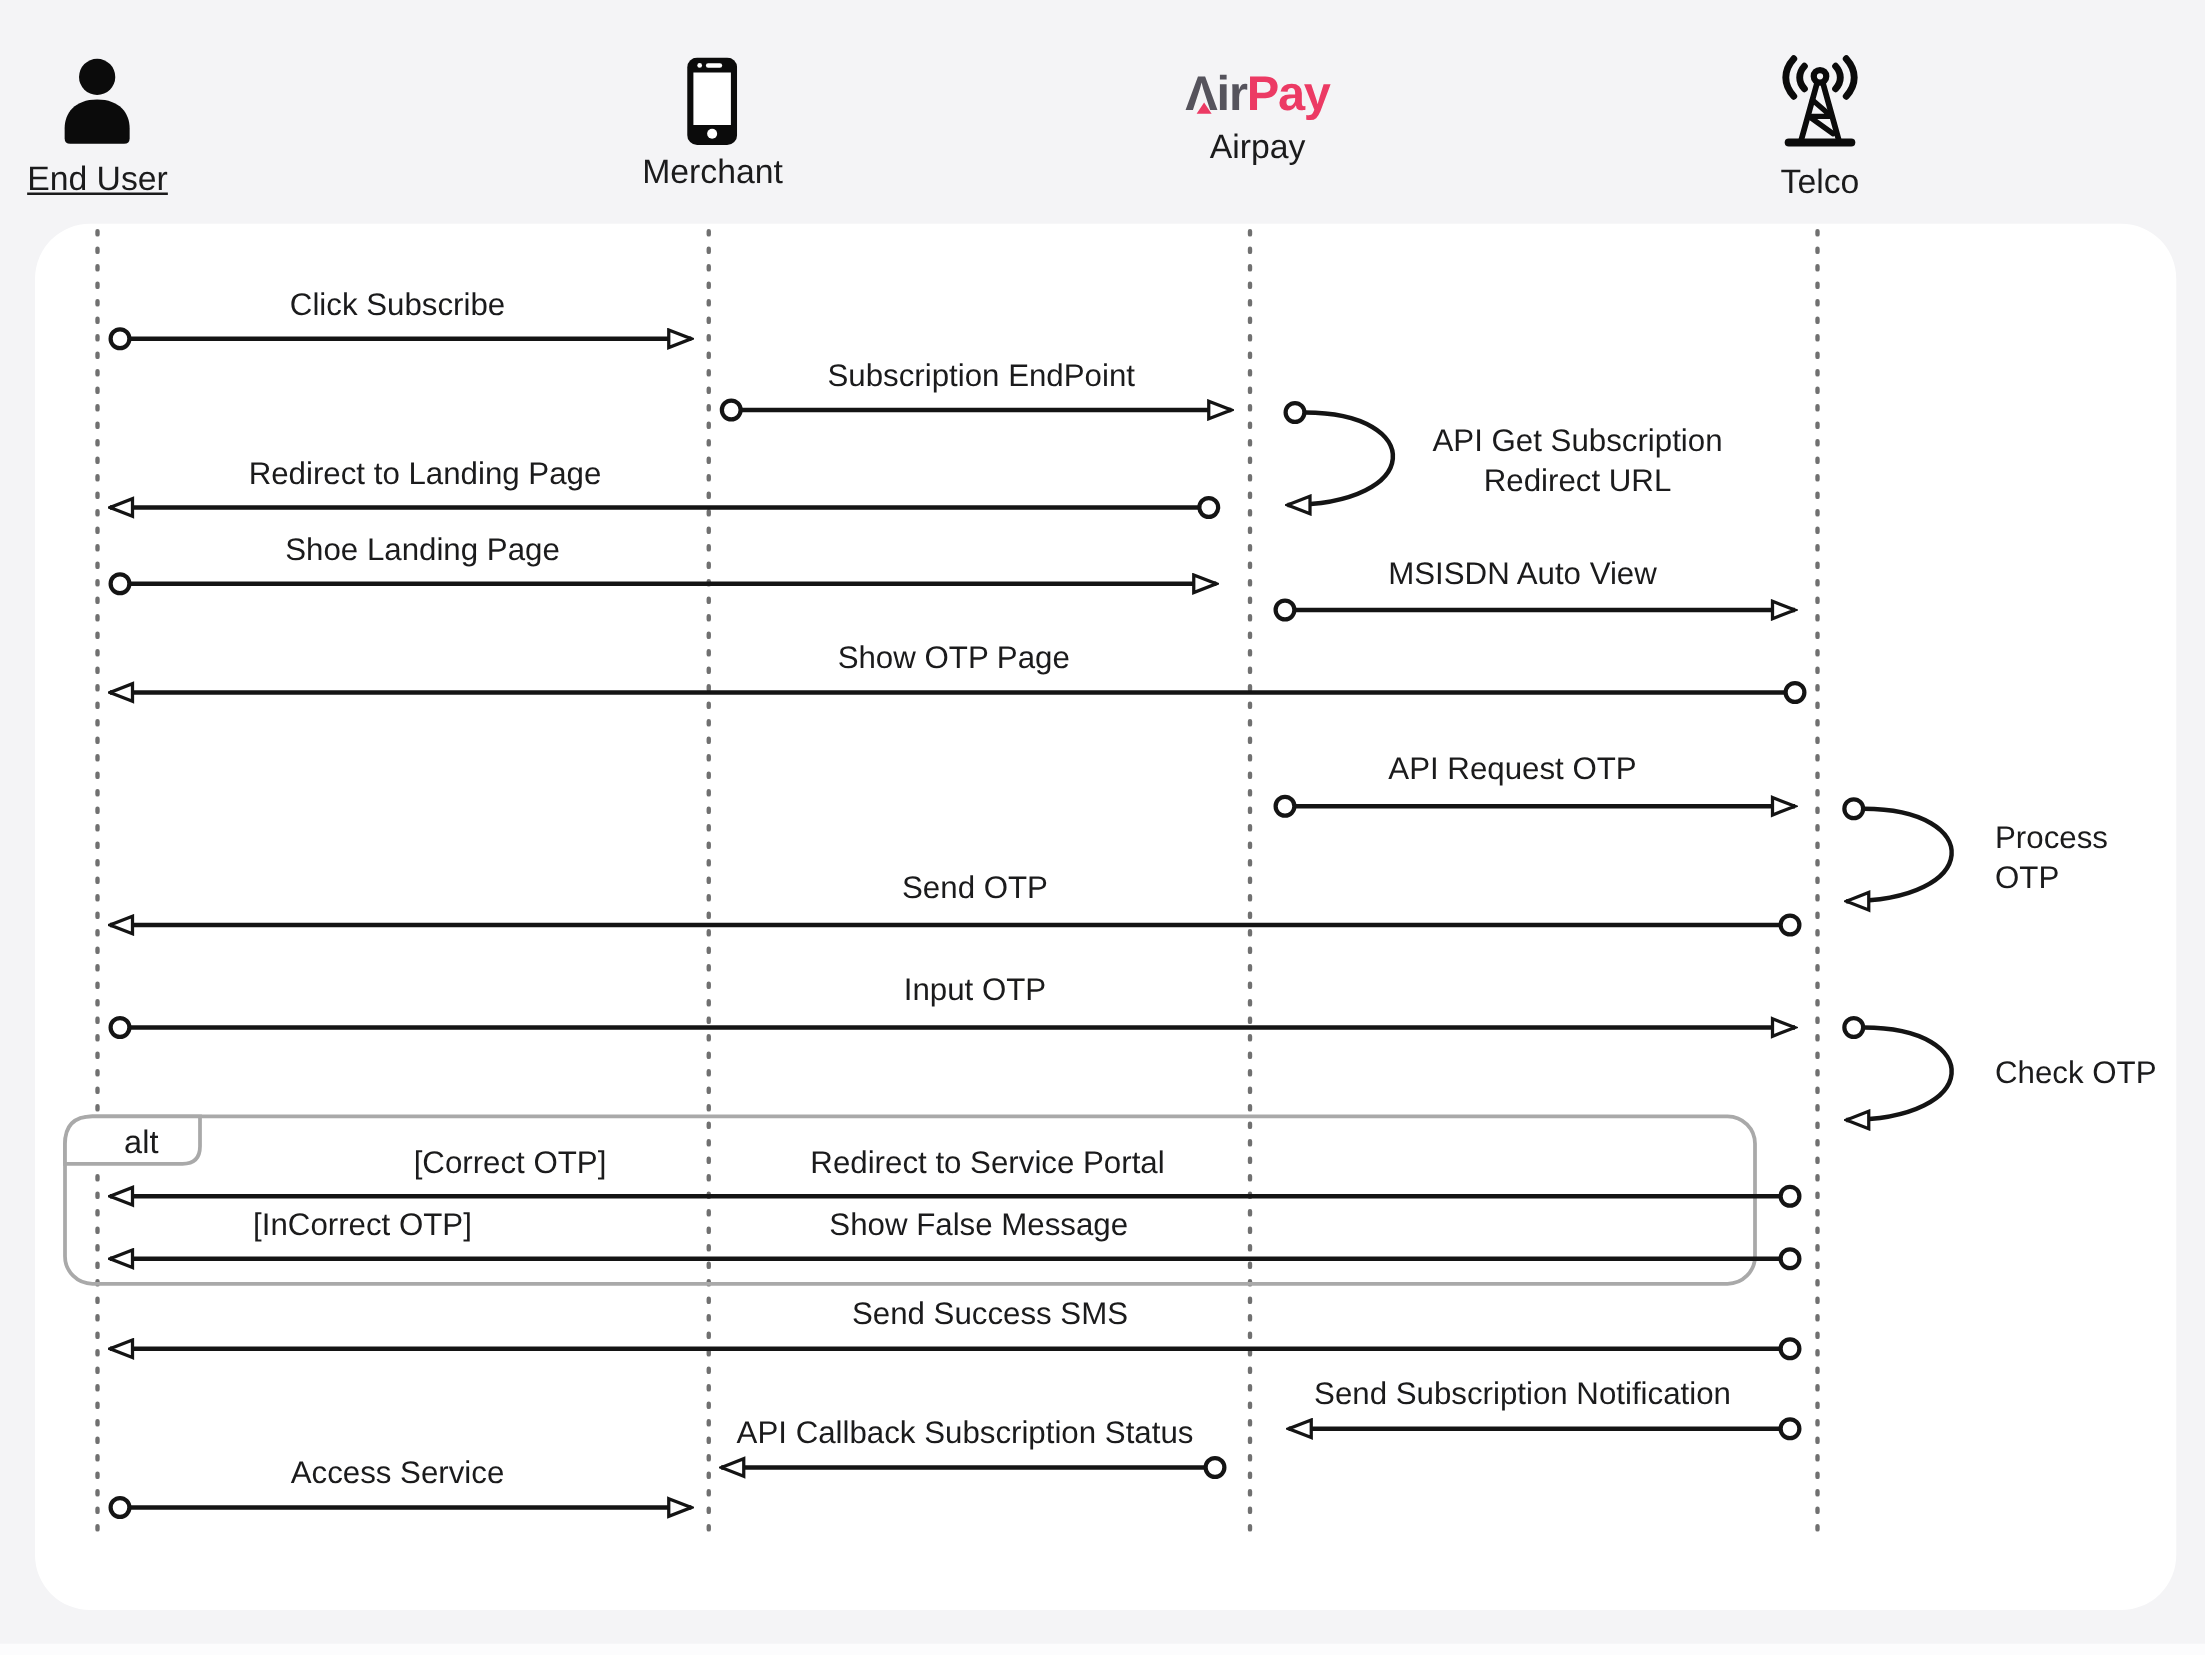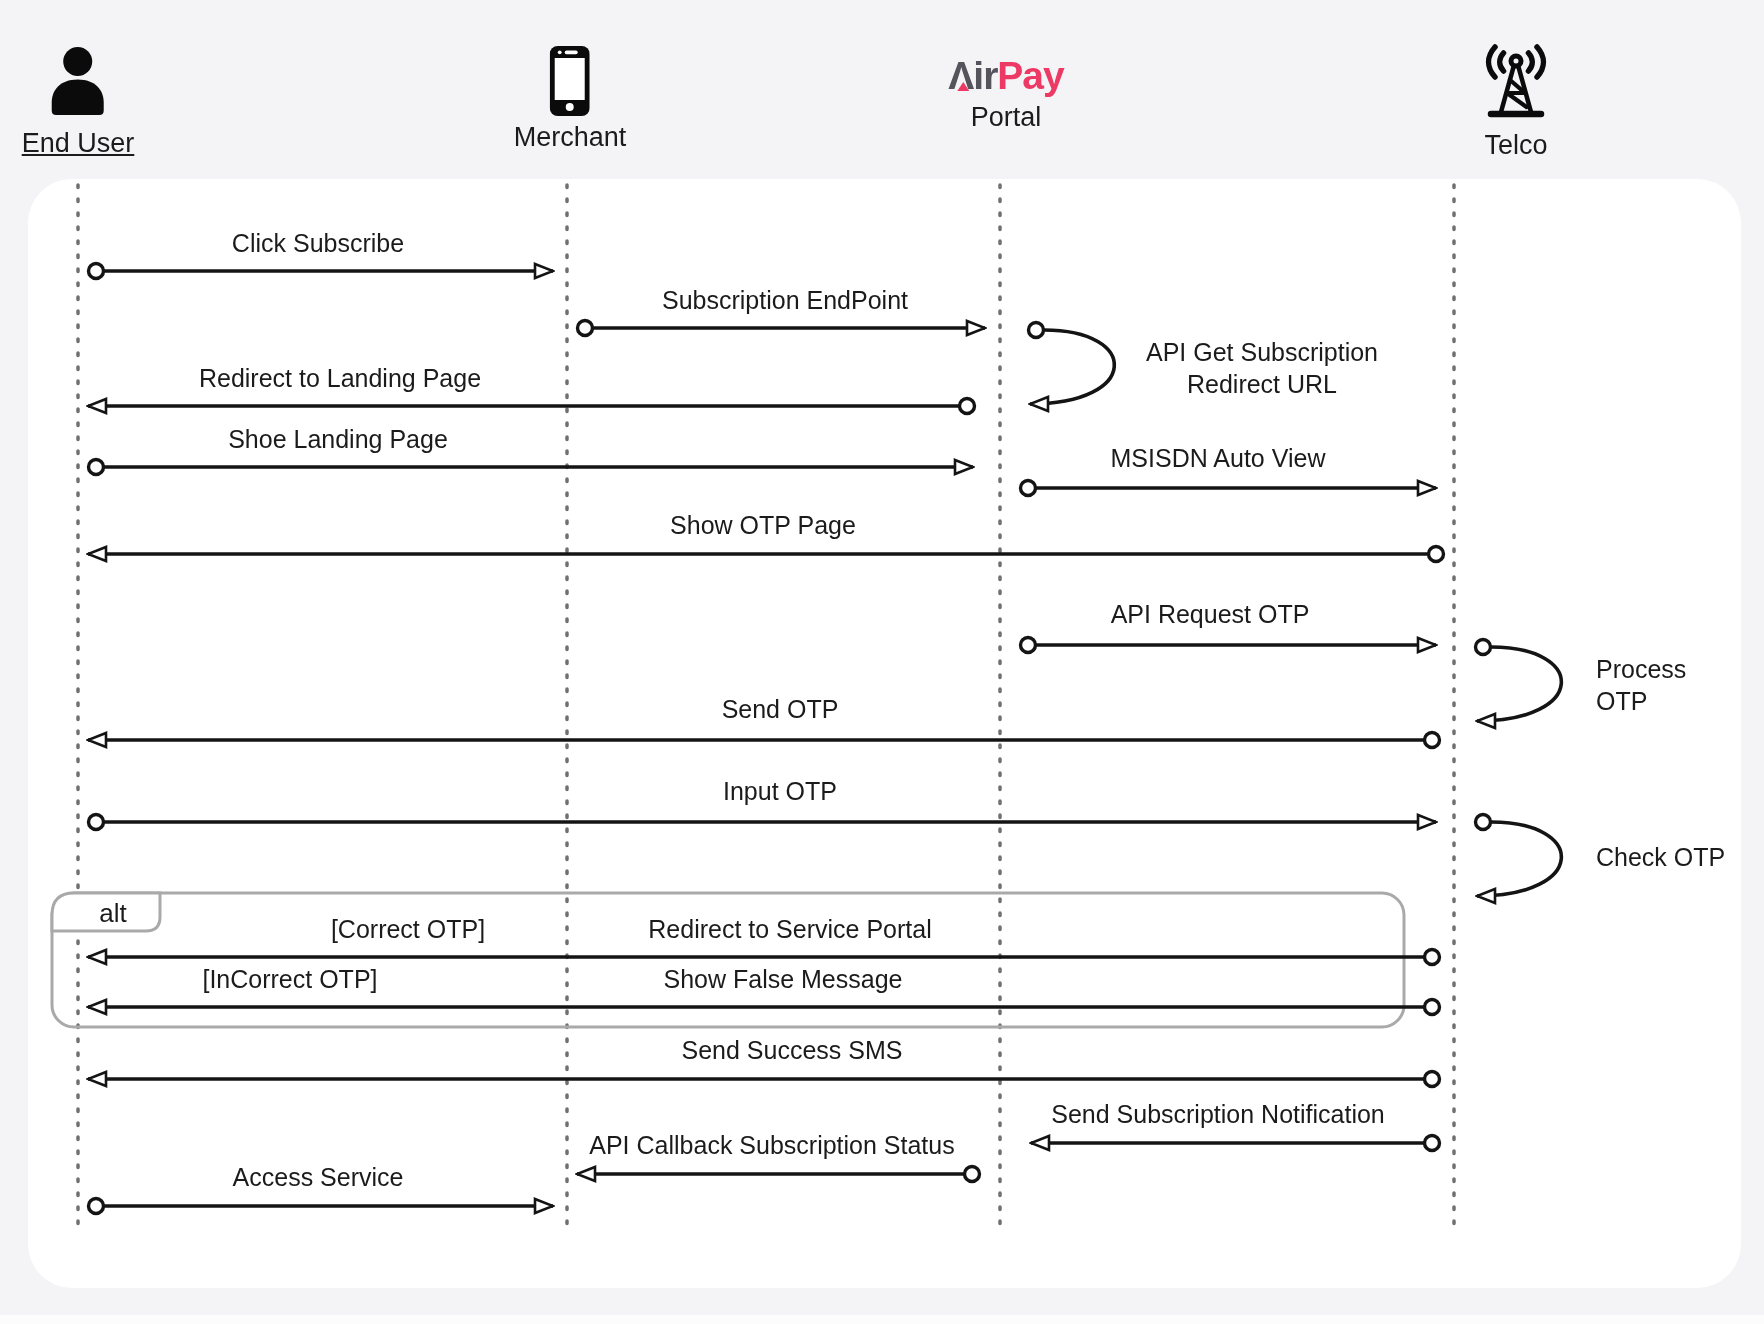--- a/index.html
+++ b/index.html
@@ -82,24 +82,24 @@
       <circle cx="20" cy="61" r="4" fill="#ffffff"></circle>
     </svg>
     <div class="actor-label">Merchant</div>
   </div>
 
   <div class="actor" style="left:1006px;top:56px;">
     <div class="logo">
       <span class="air">Λir</span><span class="pay">Pay</span>
       <span class="logo-tri"></span>
     </div>
-    <div class="actor-label">Portal</div>
-  </div>
-
-  <div class="actor" style="left:1516px;top:44px;">
+    <div class="actor-label">Airpay</div>
+  </div>
+
+  <div class="actor" style="left:1456px;top:44px;">
     <svg width="84" height="80" viewBox="0 0 84 80">
       <circle class="icon-stroke" cx="42" cy="17" r="5" stroke-width="5"></circle>
       <path class="icon-stroke" d="M21 3 C12.5 12.5 12.5 23.5 21 33" stroke-width="5.5" stroke-linecap="round"></path>
       <path class="icon-stroke" d="M29.5 9 C24.5 14.5 24.5 21.5 29.5 27" stroke-width="5.5" stroke-linecap="round"></path>
       <path class="icon-stroke" d="M63 3 C71.5 12.5 71.5 23.5 63 33" stroke-width="5.5" stroke-linecap="round"></path>
       <path class="icon-stroke" d="M54.5 9 C59.5 14.5 59.5 21.5 54.5 27" stroke-width="5.5" stroke-linecap="round"></path>
       <path class="icon-stroke" d="M39.5 23 L27 68" stroke-width="4.6" stroke-linecap="round"></path>
       <path class="icon-stroke" d="M44.5 23 L57 68" stroke-width="4.6" stroke-linecap="round"></path>
       <path class="icon-stroke" d="M36 36 L51 49 L33 49 L52.5 63" stroke-width="4.2" stroke-linecap="round" stroke-linejoin="round"></path>
       <path class="icon-stroke" d="M17 70 L67 70" stroke-width="6.5" stroke-linecap="round"></path>

